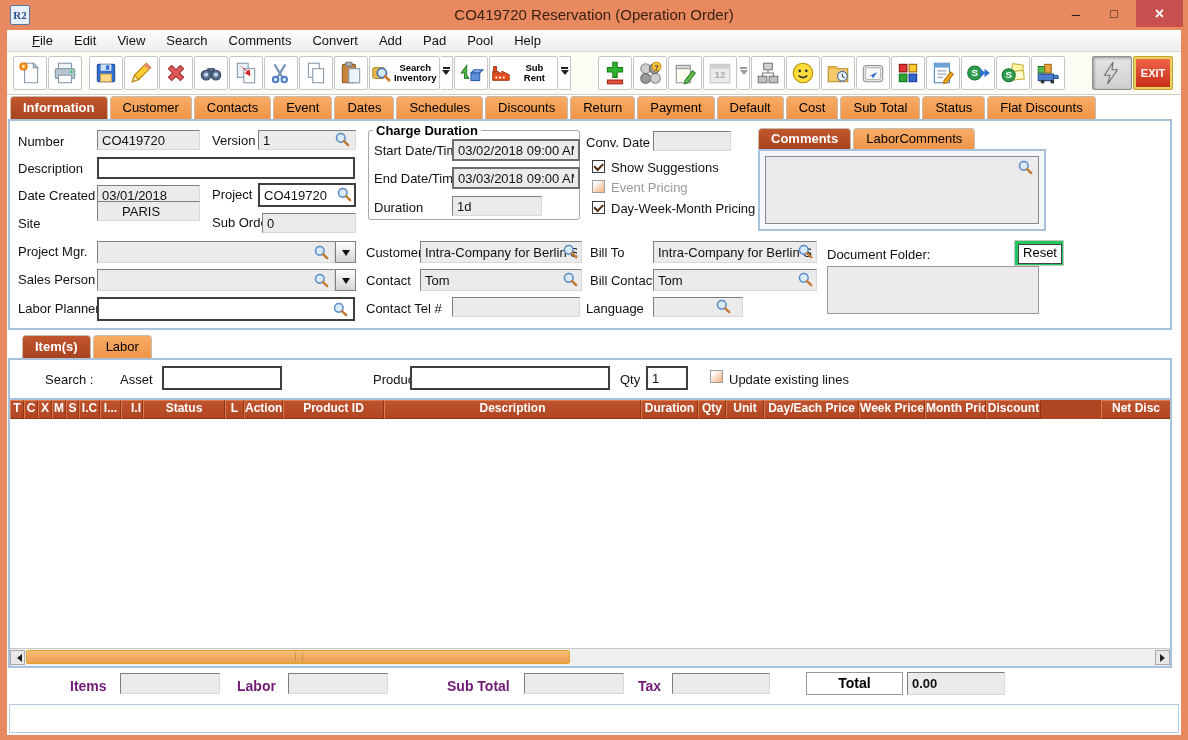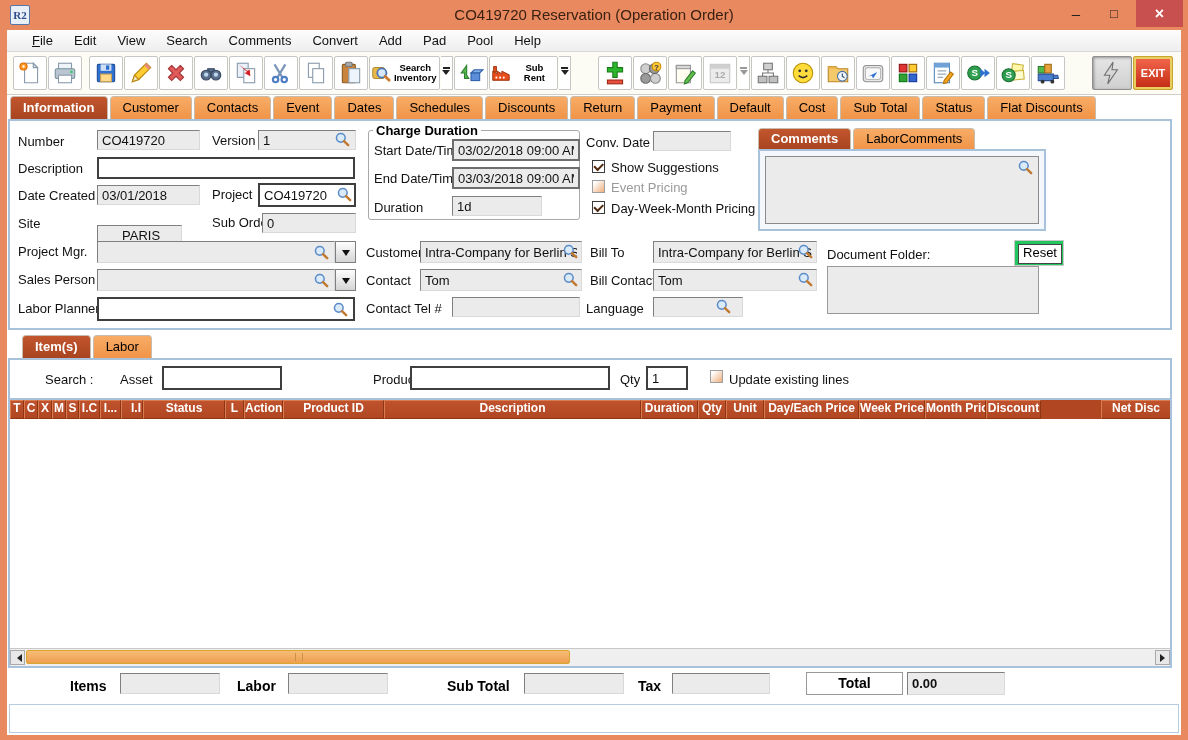--- a/index.html
+++ b/index.html
@@ -50,21 +50,21 @@
   .tab.sm{height:20px;line-height:20px;font-size:13px}
   
   #info-panel{position:absolute;left:8px;top:119px;width:1164px;height:211px;background:#fff;
               border:2px solid #A9C2DB;box-sizing:border-box}
   #items-tabs{position:absolute;left:8px;top:335px;height:23px;display:flex;align-items:flex-end;padding-left:14px}
   #items-panel{position:absolute;left:8px;top:358px;width:1164px;height:310px;background:#fff;
                border:2px solid #A9C2DB;box-sizing:border-box}
   
   .lbl{position:absolute;font-size:13px;color:#111;white-space:nowrap}
   .lbl.dis{color:#9A9A9A}
-  .big-lbl{position:absolute;font:700 14px "Liberation Sans",sans-serif;color:#000000;white-space:nowrap}
+  .big-lbl{position:absolute;font:700 14px "Liberation Sans",sans-serif;color:#701a75;white-space:nowrap}
   .ro,.ed{position:absolute;box-sizing:border-box;font:13px "Liberation Sans",sans-serif;color:#111;padding:0 4px}
   .ro{background:#EBEBEB;border:1px solid;border-color:#7F7F7F #D9D9D9 #D9D9D9 #7F7F7F}
   .ro.dark{border:2px solid #6E6E6E}
   .ed{background:#fff;border:2px solid #3F3F3F}
   .mag{position:absolute;width:17px;height:17px;cursor:pointer}
   .ddbtn{position:absolute;box-sizing:border-box;background:linear-gradient(#FEFEFE,#D4D4D4);
          border:1px solid #7F7F7F;display:flex;align-items:center;justify-content:center}
   .ddbtn::after{content:"";border:4px solid transparent;border-top:6px solid #111;margin-top:6px}
   .group{position:absolute;border:1px solid #A8A8A8;border-radius:3px;margin:0;padding:0;box-sizing:border-box}
   .group legend{font:700 13px "Liberation Sans",sans-serif;margin-left:4px;padding:0 3px}
@@ -376,21 +376,21 @@
   <span class="lbl" style="left:8px;top:67px">Date Created</span>
   <input class="ro" style="left: 87px; top: 64px; width: 103px; height: 20px;" readonly="" value="03/01/2018">
   <span class="lbl" style="left:202px;top:66px">Project</span>
   <input class="ed" style="left: 248px; top: 62px; width: 98px; height: 24px;" value="CO419720">
   <span class="mag" style="left:326px;top:65px"><svg viewBox="0 0 18 18" width="17" height="17">
         <circle cx="7.2" cy="7.2" r="4.6" fill="#D9EAF8" stroke="#5B8BC8" stroke-width="1.6"></circle>
         <path d="M10.6 10.6L15 15" stroke="#C07A32" stroke-width="2.6" stroke-linecap="round"></path>
       </svg></span>
 
   <span class="lbl" style="left:8px;top:95px">Site</span>
-  <input class="ro" style="left: 87px; top: 104px; width: 85px; height: 20px; padding-left: 24px;" readonly="" value="PARIS">
+  <input class="ro" style="left: 87px; top: 80px; width: 103px; height: 20px; padding-left: 24px;" readonly="" value="PARIS">
   <span class="lbl" style="left:202px;top:94px">Sub Orders</span>
   <input class="ro" style="left: 252px; top: 92px; width: 94px; height: 20px;" readonly="" value="0">
 
   <span class="lbl" style="left:8px;top:123px">Project Mgr.</span>
   <input class="ro" style="left: 87px; top: 120px; width: 238px; height: 22px;" readonly="" value="">
   <span class="mag" style="left:303px;top:123px"><svg viewBox="0 0 18 18" width="17" height="17">
         <circle cx="7.2" cy="7.2" r="4.6" fill="#D9EAF8" stroke="#5B8BC8" stroke-width="1.6"></circle>
         <path d="M10.6 10.6L15 15" stroke="#C07A32" stroke-width="2.6" stroke-linecap="round"></path>
       </svg></span>
   <span class="ddbtn" style="left:325px;top:120px;width:21px;height:22px"></span>

